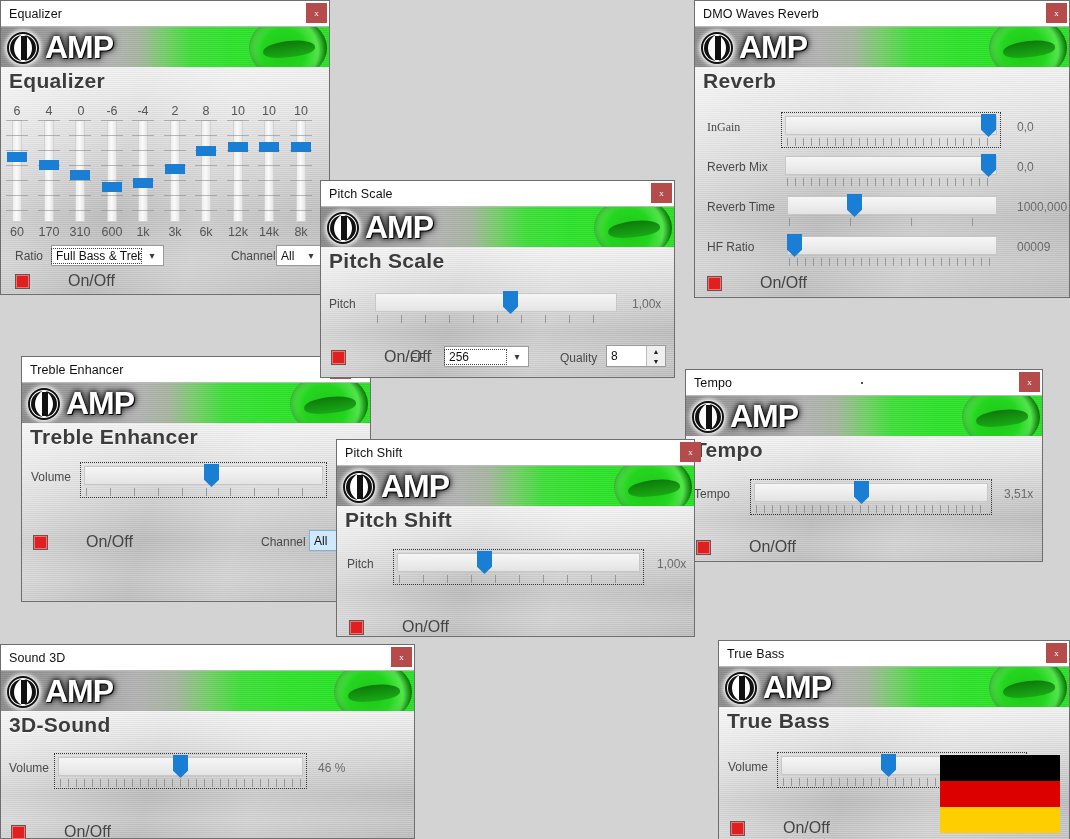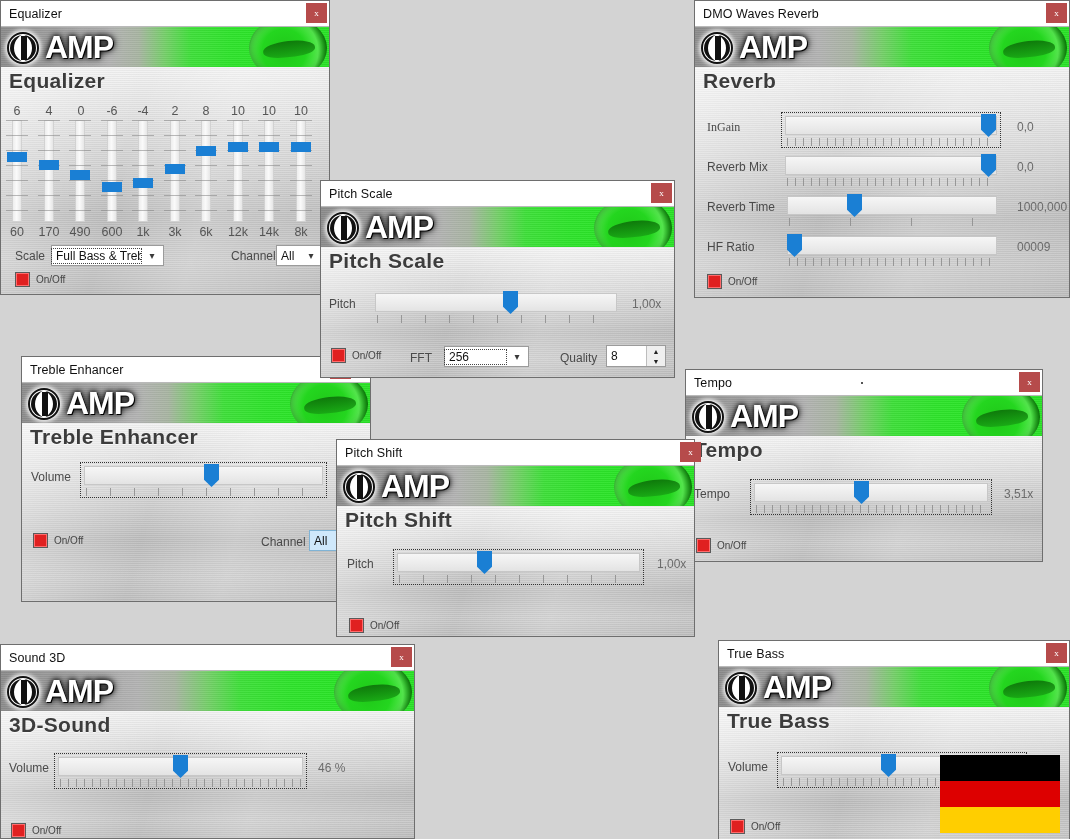--- a/index.html
+++ b/index.html
@@ -106,21 +106,21 @@
   }
   .ticks.sparse{background-image:repeating-linear-gradient(90deg,#8d8d8d 0 1px,transparent 1px 61px);}
   .ticks.med{background-image:repeating-linear-gradient(90deg,#8d8d8d 0 1px,transparent 1px 24px);}
 
   
   .onoff{position:absolute;display:flex;align-items:center;gap:6px;}
   .onoff .chk{
     width:13px;height:13px;background:#e02020;border:1px solid #5a5a5a;
     box-shadow:inset 0 0 0 1px #ff6b6b;
   }
-  .onoff .txt{font-size:10px;color:#454545;}
+  .onoff .txt{font-size:16px;color:#454545;margin-left:32px;}
 
   
   .combo{
     position:absolute;height:21px;background:#fff;border:1px solid #9b9b9b;box-sizing:border-box;
     display:flex;align-items:center;
   }
   .combo .ctxt{font-size:12px;color:#111;padding-left:4px;flex:1;
      font-family:"Liberation Sans", sans-serif;white-space:nowrap;overflow:hidden;}
   .combo.dotted .ctxt{outline:1px dotted #444;outline-offset:0px;}
   .combo .arrow{width:22px;text-align:center;font-size:10px;color:#3a3a3a;}
@@ -227,30 +227,30 @@
       <div class="eqthumb" style="top:22px;"></div>
     </div>
     <div class="eqband" style="left:293px;top:53px;height:102px;">
       <div class="bar"></div>
       <div class="notch"></div>
       <div class="eqthumb" style="top:22px;"></div>
     </div>
 
     <div class="eqfrq" style="left:-1px;top:158px;">60</div>
     <div class="eqfrq" style="left:31px;top:158px;">170</div>
-    <div class="eqfrq" style="left:62px;top:158px;">490</div>
+    <div class="eqfrq" style="left:62px;top:158px;">310</div>
     <div class="eqfrq" style="left:94px;top:158px;">600</div>
     <div class="eqfrq" style="left:125px;top:158px;">1k</div>
     <div class="eqfrq" style="left:157px;top:158px;">3k</div>
     <div class="eqfrq" style="left:188px;top:158px;">6k</div>
     <div class="eqfrq" style="left:220px;top:158px;">12k</div>
     <div class="eqfrq" style="left:251px;top:158px;">14k</div>
     <div class="eqfrq" style="left:283px;top:158px;">8k</div>
 
-    <div class="lbl" style="left:14px;top:182px;">Scale</div>
+    <div class="lbl" style="left:14px;top:182px;">Ratio</div>
     <div class="combo dotted" style="left:50px;top:178px;width:113px;">
       <span class="ctxt">Full Bass &amp; Treble</span>
       <span class="arrow">▾</span>
     </div>
     <div class="lbl" style="left:230px;top:182px;">Channel</div>
     <div class="combo" style="left:275px;top:178px;width:47px;">
       <span class="ctxt">All</span>
       <span class="arrow">▾</span>
     </div>
 

